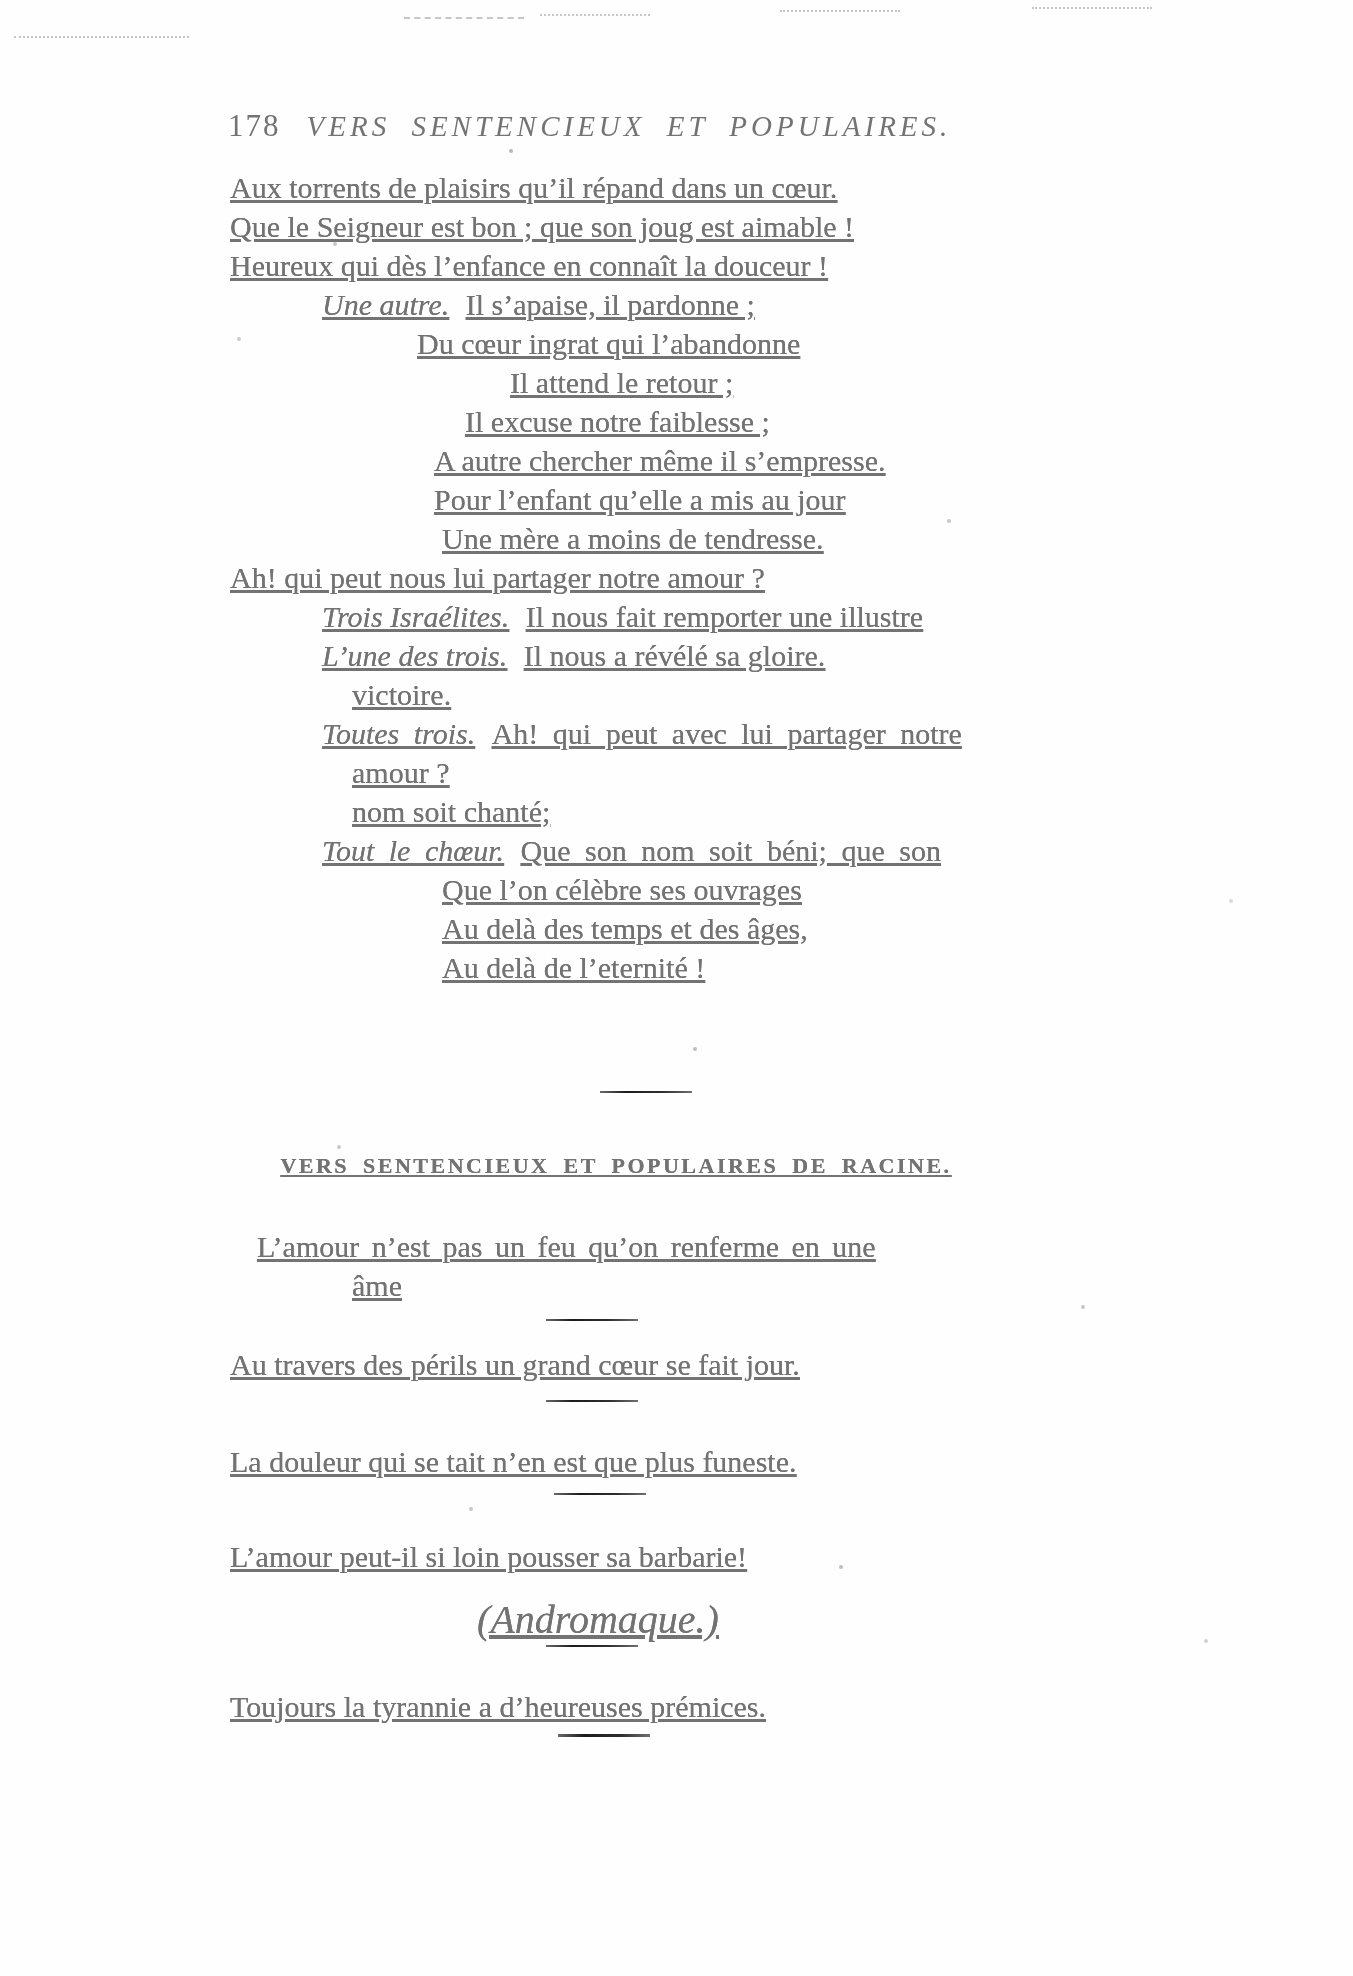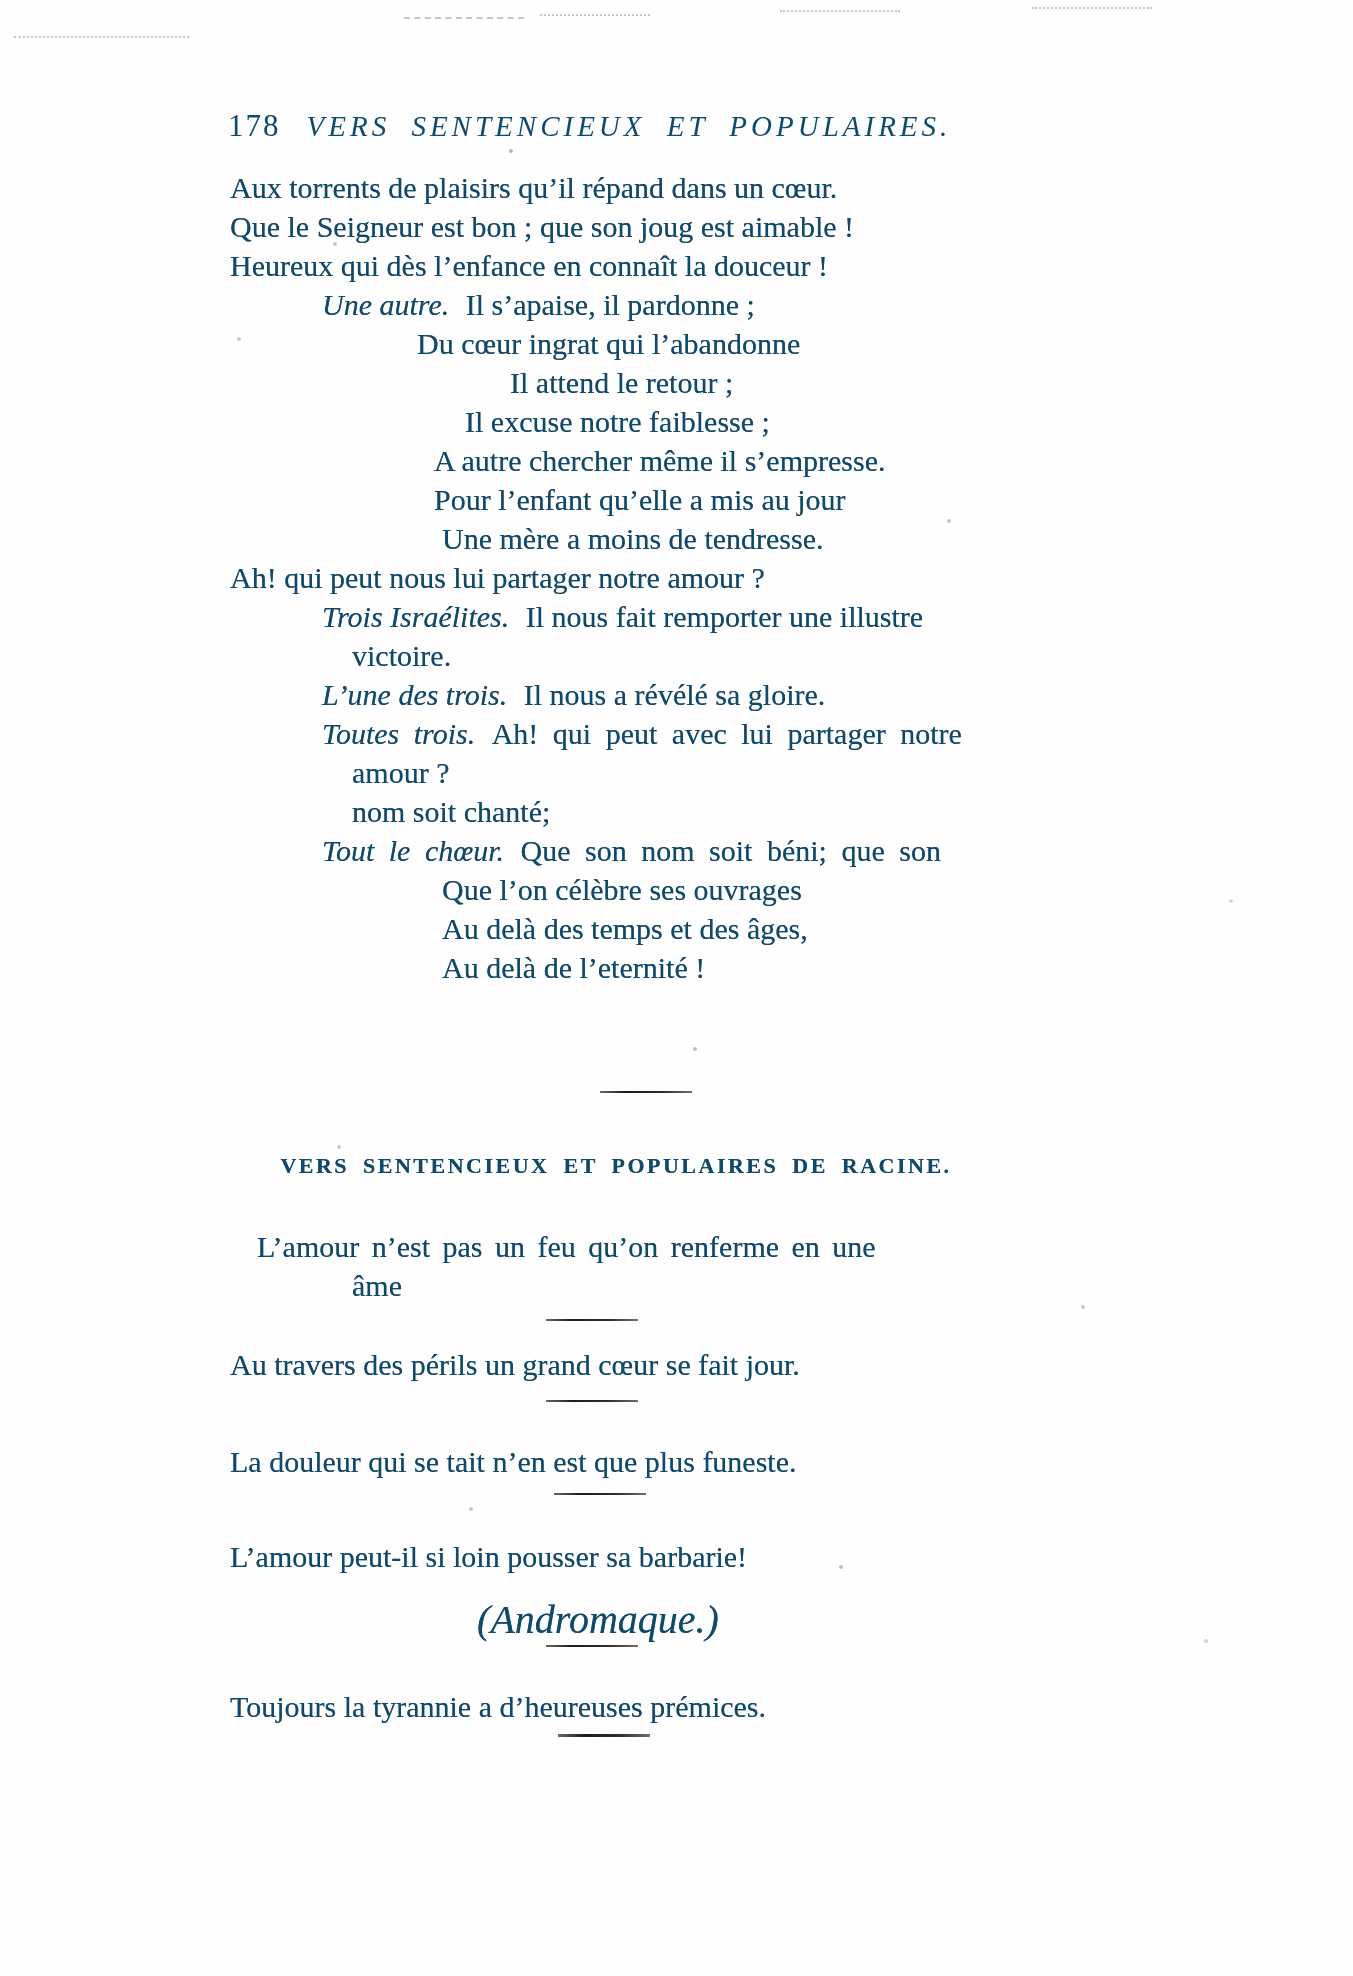--- a/index.html
+++ b/index.html
@@ -3,21 +3,21 @@
 <meta charset="utf-8">
 <style>
   html,body{margin:0;padding:0;background:#e8e8e8;}
   .page{
     position:relative;
     width:1353px;height:1976px;
     margin:0 auto;
     background:#fefefe;
     overflow:hidden;
     font-family:"Liberation Serif","DejaVu Serif",serif;
-    color:#0c4a6e;
+    color:#737373;
   }
   
   .artifact{position:absolute;border-top:2px dashed #b9b9b9;opacity:.8;}
   .a1{left:14px;top:36px;width:175px;border-top-style:dotted;}
   .a2{left:404px;top:17px;width:120px;}
   .a3{left:540px;top:14px;width:110px;border-top-style:dotted;}
   .a4{left:780px;top:10px;width:120px;border-top-style:dotted;}
   .a5{left:1032px;top:7px;width:120px;border-top-style:dotted;}
   .specks{position:absolute;left:0;top:0;width:2px;height:2px;border-radius:50%;
     box-shadow:
@@ -38,21 +38,21 @@
     position:absolute;left:228px;top:108px;width:900px;
     white-space:nowrap;
   }
   .pagenum{font-size:31px;letter-spacing:2px;}
   .runtitle{
     font-style:italic;font-size:29px;letter-spacing:4px;word-spacing:10px;
     margin-left:26px;
   }
 
   .textblock{
-    position:absolute;left:230px;top:168px;width:772px;
+    position:absolute;left:230px;top:168px;width:772px;text-decoration:underline;
   }
   .line{
     margin:0;font-size:30px;line-height:39px;white-space:nowrap;
     text-shadow:0 0 .5px rgba(0,0,0,.55);
   }
   .sp{font-style:italic;margin-right:.55em;}
   .ml0{margin-left:0;}
   .ml72{margin-left:92px;}
   .ml122{margin-left:122px;}
   .ml187{margin-left:187px;}
@@ -113,22 +113,22 @@
     <p class="line ml0"><span>Heureux qui dès l’enfance en connaît la douceur !</span></p>
     <p class="line ml72"><span class="sp">Une autre.</span><span>Il s’apaise, il pardonne ;</span></p>
     <p class="line ml187"><span>Du cœur ingrat qui l’abandonne</span></p>
     <p class="line ml280"><span>Il attend le retour ;</span></p>
     <p class="line ml235"><span>Il excuse notre faiblesse ;</span></p>
     <p class="line ml204"><span>A autre chercher même il s’empresse.</span></p>
     <p class="line ml204"><span>Pour l’enfant qu’elle a mis au jour</span></p>
     <p class="line ml212"><span>Une mère a moins de tendresse.</span></p>
     <p class="line ml0"><span>Ah! qui peut nous lui partager notre amour ?</span></p>
     <p class="line ml72"><span class="sp">Trois Israélites.</span><span>Il nous fait remporter une illustre</span></p>
+    <p class="line ml72"><span class="sp">L’une des trois.</span><span>Il nous a révélé sa gloire.</span></p>
     <p class="line ml122"><span>victoire.</span></p>
-    <p class="line ml72"><span class="sp">L’une des trois.</span><span>Il nous a révélé sa gloire.</span></p>
     <p class="line ml72 just"><span class="sp">Toutes trois.</span><span>Ah! qui peut avec lui partager notre</span></p>
     <p class="line ml122"><span>amour ?</span></p>
     <p class="line ml122"><span>nom soit chanté;</span></p>
     <p class="line ml72 just"><span class="sp">Tout le chœur.</span><span>Que son nom soit béni; que son</span></p>
     <p class="line ml212"><span>Que l’on célèbre ses ouvrages</span></p>
     <p class="line ml212"><span>Au delà des temps et des âges,</span></p>
     <p class="line ml212"><span>Au delà de l’eternité !</span></p>
 
     <div class="sep sep1"></div>
 

